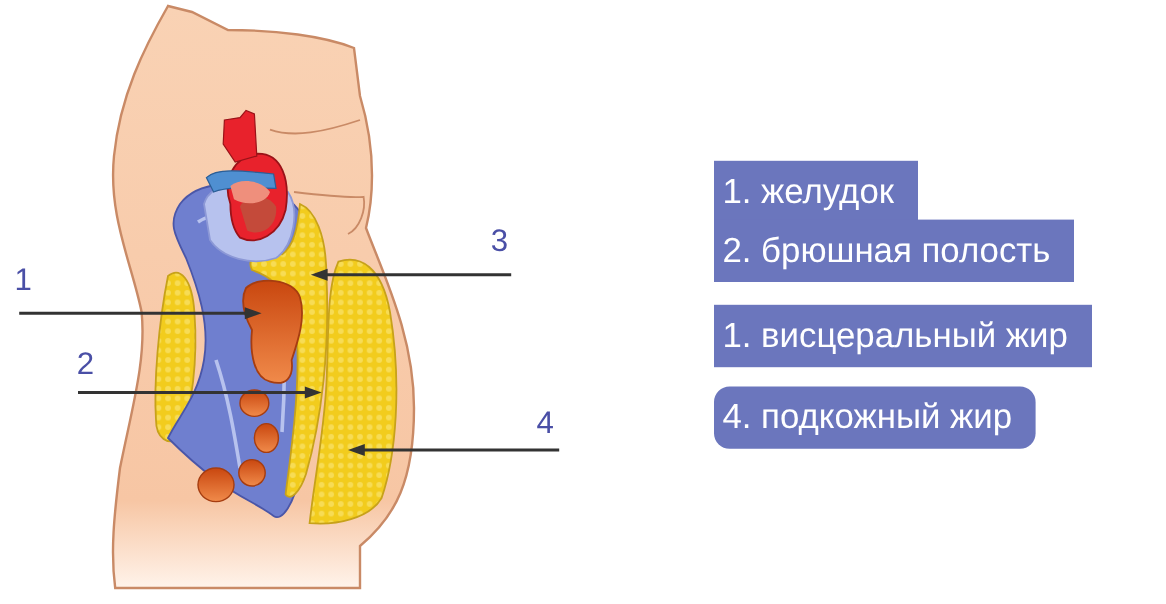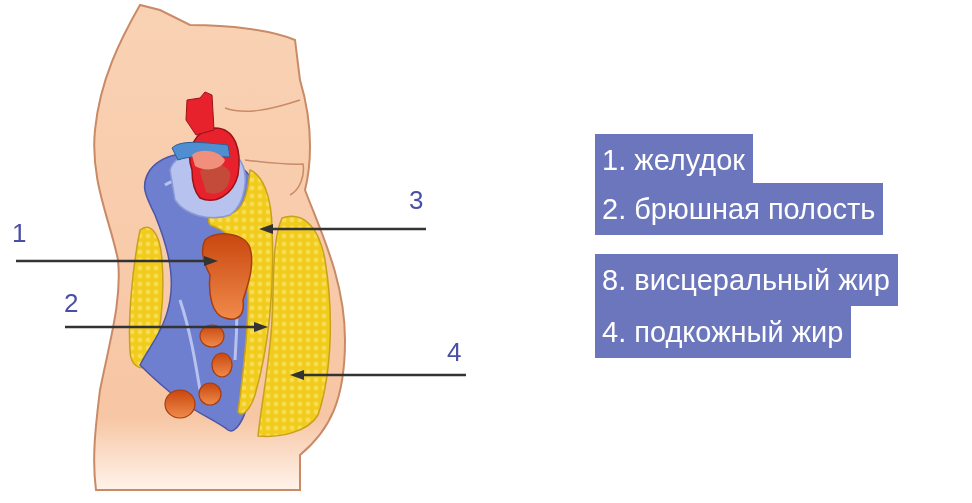--- a/index.html
+++ b/index.html
@@ -1,20 +1,20 @@
 <!DOCTYPE html>
 <html><head>
 <meta charset="utf-8">
 <style>
   html, body { margin: 0; padding: 0; background: #ffffff; }
   body { width: 972px; height: 503px; position: relative; overflow: hidden; font-family: "Liberation Sans", sans-serif; }
   .figure { position: absolute; left: 0; top: 0; width: 972px; height: 503px; }
   .num { position: absolute; color: #4a4fa6; font-size: 26px; font-family: "Liberation Sans", sans-serif; line-height: 1; }
   .legend { position: absolute; left: 595px; top: 134px; }
-  .legend-item { position: absolute; left: 0; height: 52px; background: #6b76bd; color: #ffffff; font-size: 29px; line-height: 52px; padding: 0 8px 0 7px; white-space: nowrap; font-family: "Liberation Sans", sans-serif; }
+  .legend-item { position: absolute; left: 0; height: 52px; background: #6b76bd; color: #ffffff; font-size: 29px; line-height: 52px; padding: 0 20px 0 7px; white-space: nowrap; font-family: "Liberation Sans", sans-serif; }
 </style>
 </head>
 <body>
 
 <div class="figure">
   <svg width="972" height="503" viewBox="0 0 972 503" xmlns="http://www.w3.org/2000/svg">
     <defs>
       <linearGradient id="skinFade" x1="0" y1="0" x2="0" y2="1">
         <stop offset="0" stop-color="#f9d2b4"></stop>
         <stop offset="0.85" stop-color="#f7c6a4"></stop>
@@ -79,15 +79,15 @@
 
   <div class="num" style="left:12px; top:220px;">1</div>
   <div class="num" style="left:64px; top:290px;">2</div>
   <div class="num" style="left:409px; top:187px;">3</div>
   <div class="num" style="left:447px; top:339px;">4</div>
 </div>
 
 <div class="legend">
   <div class="legend-item" style="top:0px;">1. желудок</div>
   <div class="legend-item" style="top:49px;">2. брюшная полость</div>
-  <div class="legend-item" style="top:120px;">8. висцеральный жир</div>
-  <div class="legend-item" style="top:172px;">4. подкожный жир</div>
+  <div class="legend-item" style="top:120px;">1. висцеральный жир</div>
+  <div class="legend-item" style="top:188px;border-radius:13px;">4. подкожный жир</div>
 </div>
 
 </body></html>

